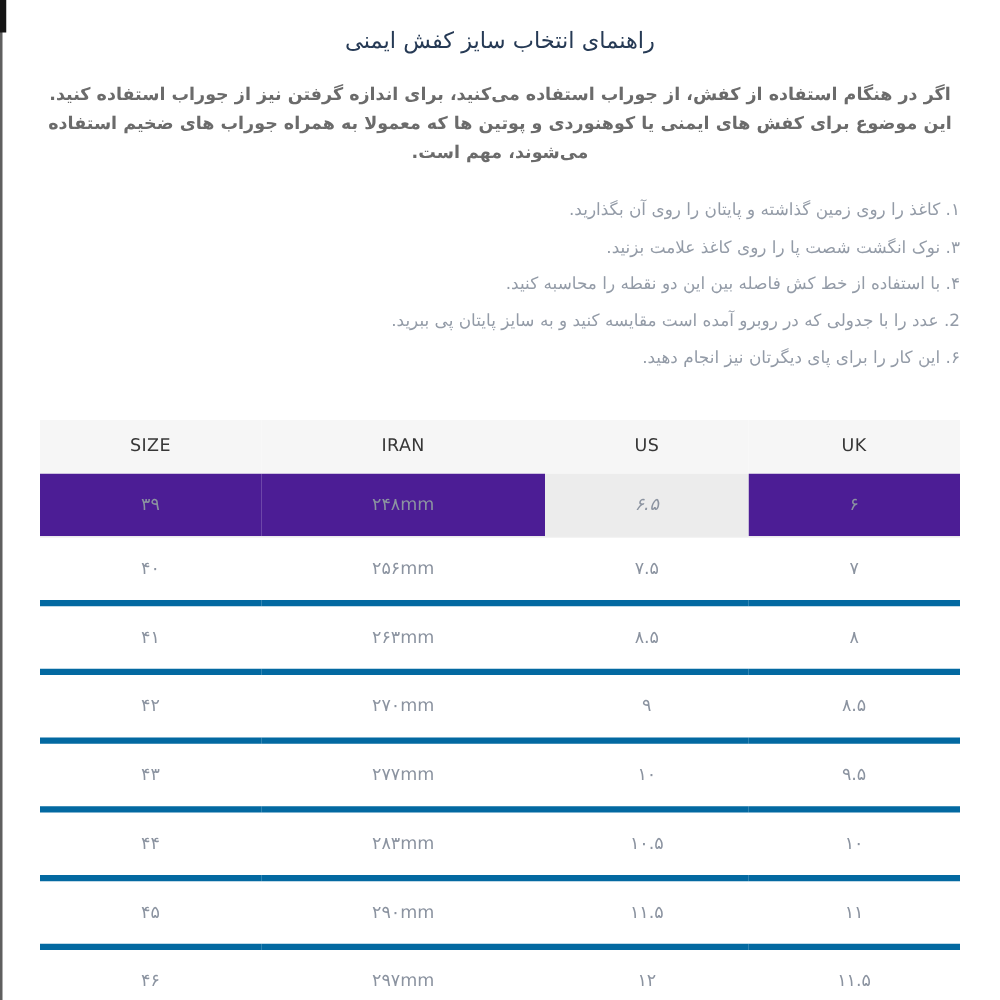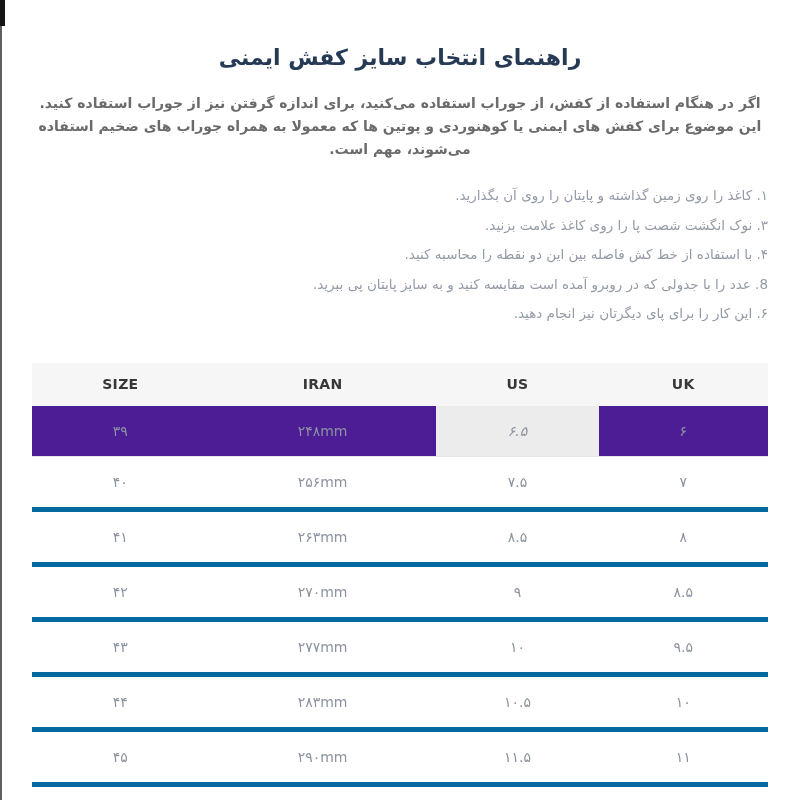--- a/index.html
+++ b/index.html
@@ -25,24 +25,24 @@
   .scroll-thumb {
     position: absolute;
     left: 0; top: 0;
     width: 5px; height: 26px;
     background: #141414;
   }
   .content {
     padding: 0 32px 0 32px;
   }
   .title {
-    margin-top: 45px;
+    margin-top: 22px;
     text-align: center;
-    font-size: 22px;
-    font-weight: bold;
+    font-size: 18px;
+    font-weight: normal;
     color: #263a55;
     direction: rtl;
   }
   .intro {
     margin-top: 22px;
     direction: rtl;
     text-align: center;
     font-size: 14px;
     font-weight: bold;
     color: #6b6b6b;
@@ -63,21 +63,21 @@
   table.size-table {
     margin-top: 34px;
     width: 100%;
     border-collapse: collapse;
     direction: ltr;
     table-layout: fixed;
   }
   table.size-table th {
     height: 41px;
     font-size: 14px;
-    font-weight: 700;
+    font-weight: 400;
     color: #373737;
     text-align: center;
     background: #f6f6f6;
     letter-spacing: 0.3px;
   }
   table.size-table td {
     height: 48px;
     font-size: 14px;
     color: #8b93a0;
     text-align: center;
@@ -99,21 +99,21 @@
 
 <div class="content">
   <div class="title">راهنمای انتخاب سایز کفش ایمنی</div>
 
   <div class="intro">اگر در هنگام استفاده از کفش، از جوراب استفاده می‌کنید، برای اندازه گرفتن نیز از جوراب استفاده کنید. این موضوع برای کفش های ایمنی یا کوهنوردی و پوتین ها که معمولا به همراه جوراب های ضخیم استفاده می‌شوند، مهم است.</div>
 
   <div class="steps">
       <div class="step">۱. کاغذ را روی زمین گذاشته و پایتان را روی آن بگذارید.</div>
       <div class="step">۳. نوک انگشت شصت پا را روی کاغذ علامت بزنید.</div>
       <div class="step">۴. با استفاده از خط کش فاصله بین این دو نقطه را محاسبه کنید.</div>
-      <div class="step">8. عدد را با جدولی که در روبرو آمده است مقایسه کنید و به سایز پایتان پی ببرید.</div>
+      <div class="step">2. عدد را با جدولی که در روبرو آمده است مقایسه کنید و به سایز پایتان پی ببرید.</div>
       <div class="step">۶. این کار را برای پای دیگرتان نیز انجام دهید.</div>
     </div>
 
   <table class="size-table">
     <thead>
       <tr>
           <th>SIZE</th>
           <th>IRAN</th>
           <th>US</th>
           <th>UK</th>

